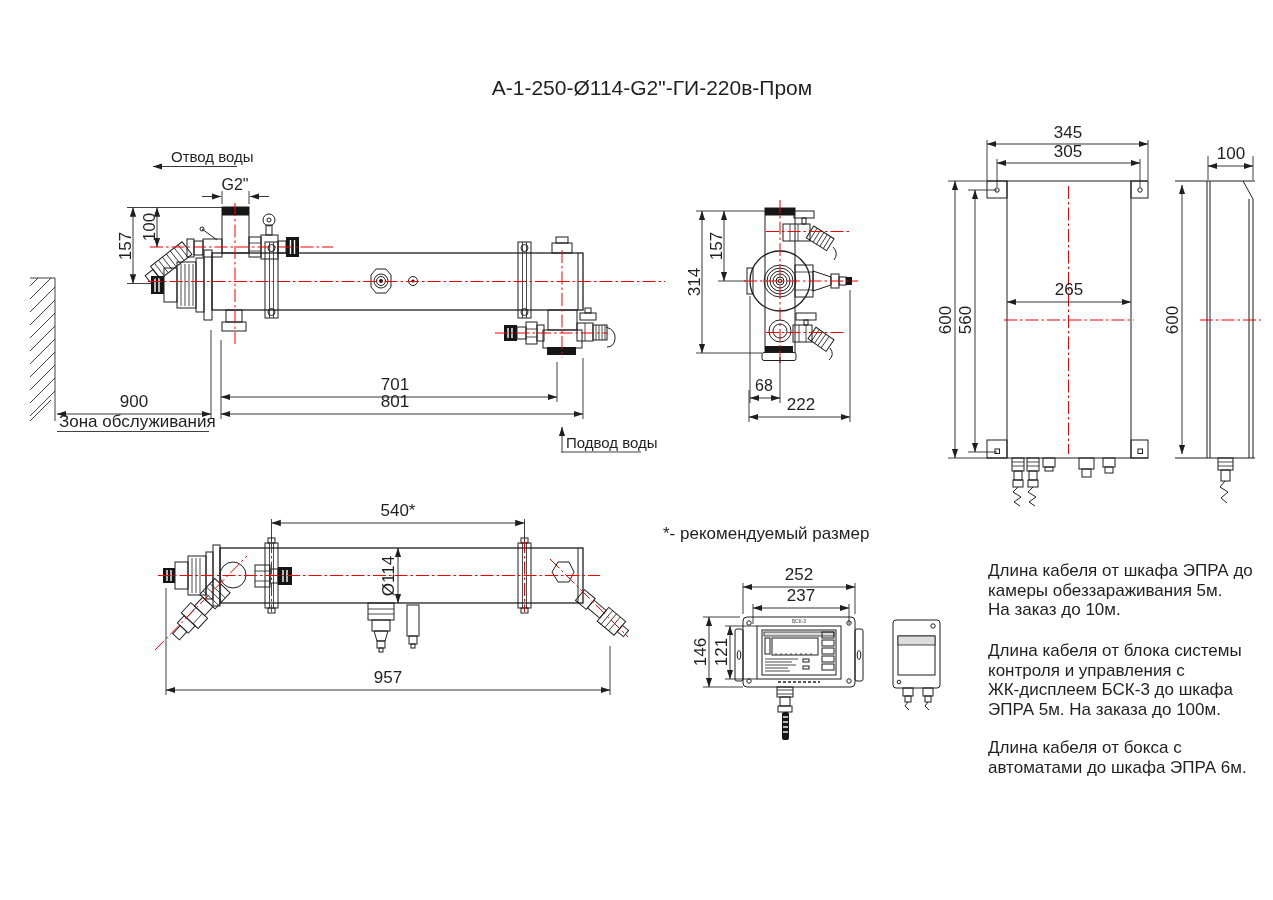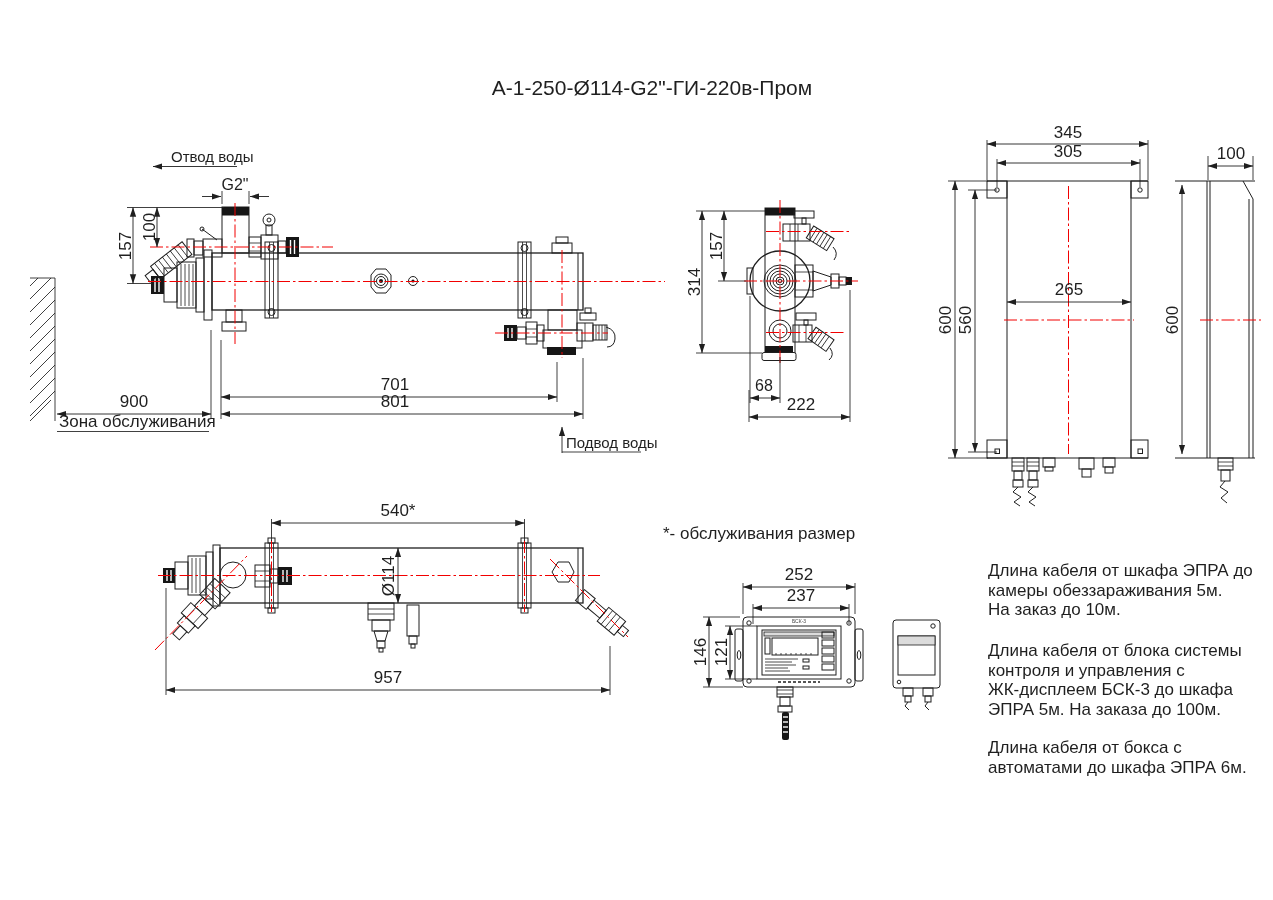--- a/index.html
+++ b/index.html
@@ -587,21 +587,21 @@
       <polyline class="k" points="908,702 905,706 909,710" stroke-width="1.6"></polyline>
     </g>
     <g>
       <rect class="k" x="923" y="688" width="10" height="8"></rect>
           <rect class="k" x="925" y="696" width="6" height="6"></rect>
       <polyline class="k" points="928,702 925,706 929,710" stroke-width="1.6"></polyline>
     </g>
   </g>
 </svg>
 
-<div class="note" style="left:663px;top:524px;width:230px">*- обслуживания размер</div>
+<div class="note" style="left:663px;top:524px;width:230px">*- рекомендуемый размер</div>
 <div class="note" style="left:988px;top:561px">Длина кабеля от шкафа ЭПРА до
 камеры обеззараживания 5м.
 На заказ до 10м.</div>
 <div class="note" style="left:988px;top:641px">Длина кабеля от блока системы
 контроля и управления с
 ЖК-дисплеем БСК-3 до шкафа
 ЭПРА 5м. На заказа до 100м.</div>
 <div class="note" style="left:988px;top:738px">Длина кабеля от бокса с
 автоматами до шкафа ЭПРА 6м.</div>
 </div>

